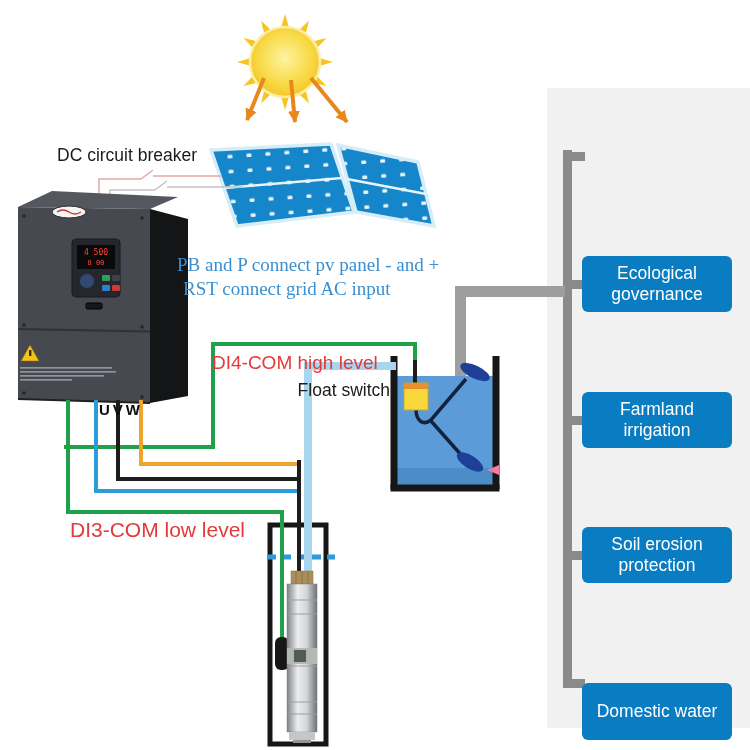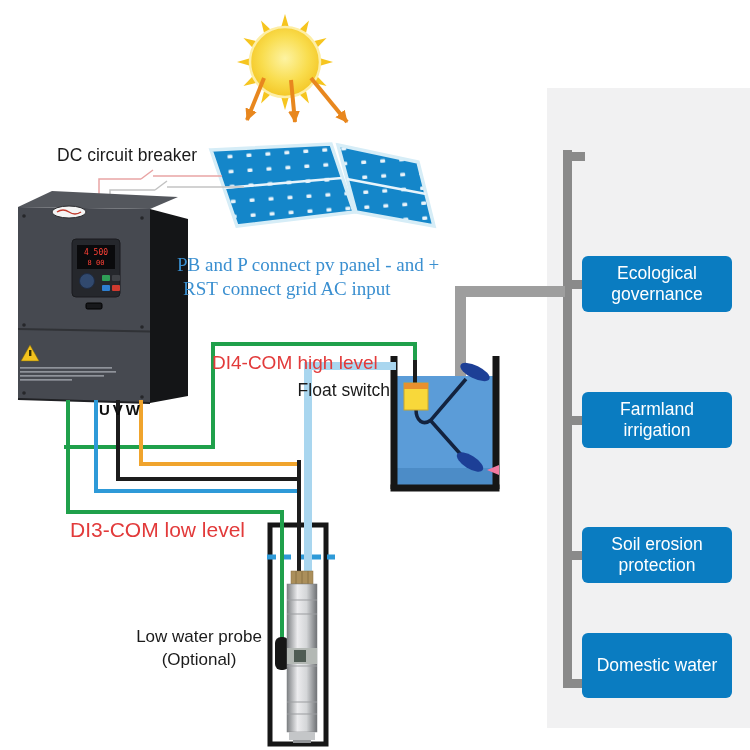--- a/index.html
+++ b/index.html
@@ -59,21 +59,21 @@
   <div class="stub" style="top:679px"></div>
   <div class="app-box" style="top:256px;height:56px">
       <span>Ecological governance</span>
     </div>
   <div class="app-box" style="top:392px;height:56px">
       <span>Farmland irrigation</span>
     </div>
   <div class="app-box" style="top:527px;height:56px">
       <span>Soil erosion protection</span>
     </div>
-  <div class="app-box" style="top:633px;height:65px">
+  <div class="app-box" style="top:683px;height:57px">
       <span>Domestic water</span>
     </div>
 
   <svg width="750" height="750" viewBox="0 0 750 750">
     <defs>
       <radialGradient id="sunGrad" cx="50%" cy="45%" r="60%">
         <stop offset="0%" stop-color="#fdf3a2"></stop>
           <stop offset="55%" stop-color="#f9dd4e"></stop>
           <stop offset="100%" stop-color="#f3c21d"></stop>
       </radialGradient>
@@ -218,19 +218,15 @@
   </svg>
 
   <div class="label lbl-dc">DC circuit breaker</div>
   <div class="label lbl-pv">
     <span>PB and P connect pv panel - and +</span>
     <span class="l2">RST connect grid AC input</span>
   </div>
   <div class="label lbl-di4">DI4-COM high level</div>
   <div class="label lbl-float">Float switch</div>
   <div class="label lbl-di3">DI3-COM low level</div>
-  <div class="label lbl-probe">
-    <span>Low water probe</span><br>
-    <span>(Optional)</span>
-  </div>
   <div class="label lbl-uvw">UVW</div>
 
 </div>
 
 </body></html>

